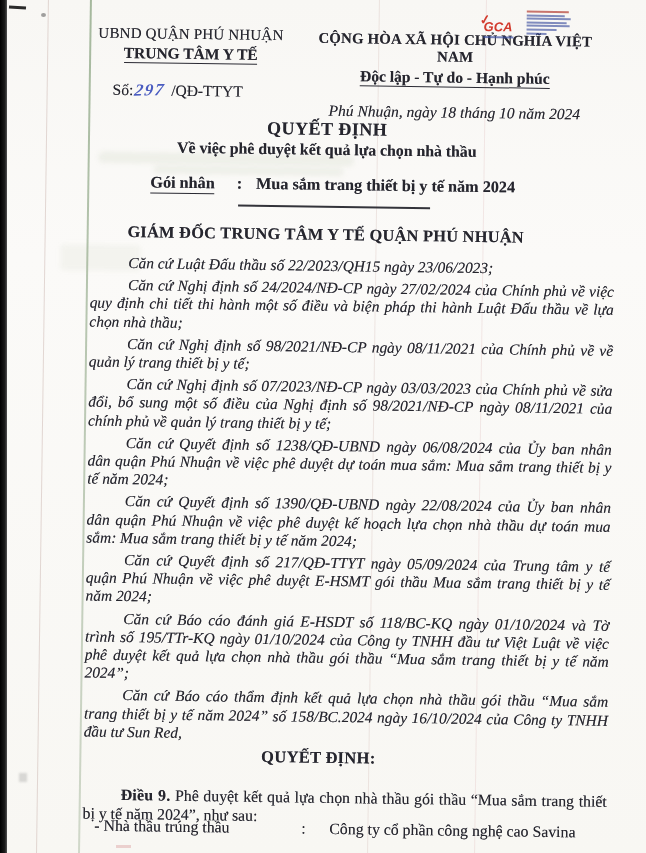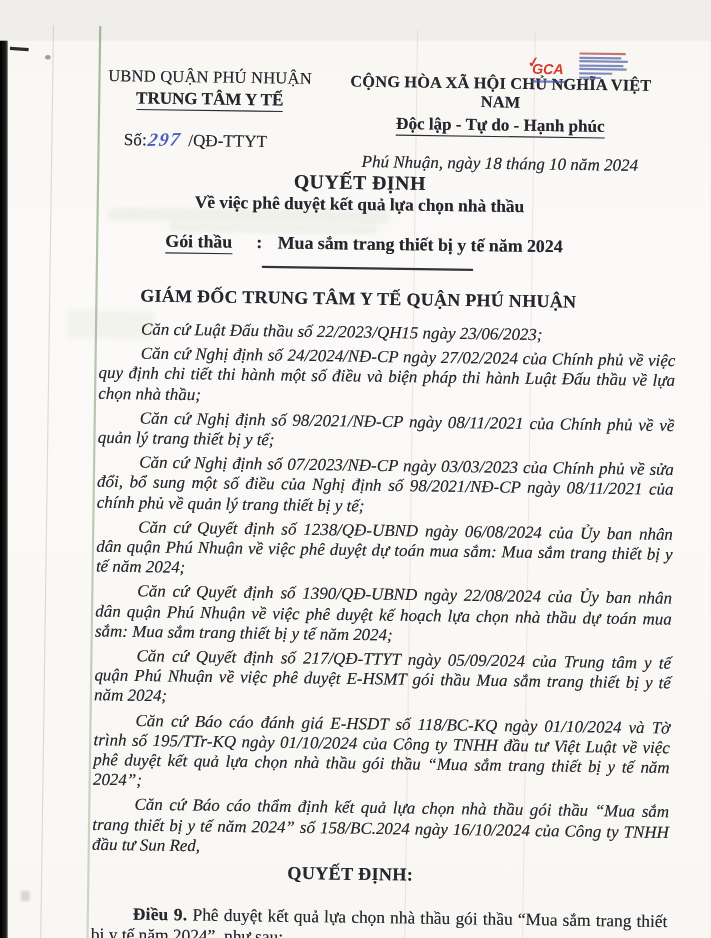--- a/index.html
+++ b/index.html
@@ -1,21 +1,21 @@
 <!DOCTYPE html>
 <html><head>
 <meta charset="utf-8">
 <style>
   html,body{margin:0;padding:0;}
   body{
     width:646px;height:853px;overflow:hidden;position:relative;
     background:#efeeeb;
     font-family:"Liberation Serif","DejaVu Serif",serif;
   }
-  .scan-root{position:absolute;inset:0;background:linear-gradient(180deg,#f8f7f4,#fbfaf8 30%,#f8f7f3);margin-top:37px;}
+  .scan-root{position:absolute;inset:0;background:linear-gradient(180deg,#f8f7f4,#fbfaf8 30%,#f8f7f3);}
   .edge-strip{position:absolute;left:0;top:0;width:7px;height:853px;background:linear-gradient(90deg,#000,#1c1c1c 70%,#555);}
   .speck{position:absolute;}
   .speck1{left:9px;top:6px;width:17px;height:3px;background:#2b2b2b;transform:rotate(4deg);}
   .speck2{left:41px;top:13px;width:5px;height:4px;background:rgba(70,70,70,.5);border-radius:50%;}
   .speck3{left:19px;top:773px;width:8px;height:9px;background:rgba(120,120,120,.25);filter:blur(1px);}
   .speck4{left:116px;top:845px;width:15px;height:3px;background:rgba(215,150,150,.4);filter:blur(.5px);}
 
   .page{position:absolute;left:0;top:0;width:646px;height:853px;
     transform:rotate(0.8deg);transform-origin:52% 50%;color:#26262e;}
   .vline{position:absolute;top:-10px;bottom:-10px;}
@@ -134,21 +134,21 @@
         <div class="sline" style="width:40px"></div>
         <div class="sline" style="width:43px"></div>
         <div class="sline" style="width:30px"></div>
         <div class="sline" style="width:20px"></div>
       </div>
     </div>
 
     <div class="title-main txt">QUYẾT ĐỊNH</div>
     <div class="title-sub txt">Về việc phê duyệt kết quả lựa chọn nhà thầu</div>
     <div class="package-row txt">
-      <span class="package-label">Gói thầu</span><span class="package-colon">:</span><span>Mua sắm trang thiết bị y tế năm 2024</span>
+      <span class="package-label">Gói nhân</span><span class="package-colon">:</span><span>Mua sắm trang thiết bị y tế năm 2024</span>
     </div>
     <div class="package-underline"></div>
     <div class="issuer txt">GIÁM ĐỐC TRUNG TÂM Y TẾ QUẬN PHÚ NHUẬN</div>
 
     <div class="basis txt">
       <p>Căn cứ Luật Đấu thầu số 22/2023/QH15 ngày 23/06/2023;</p>
       <p>Căn cứ Nghị định số 24/2024/NĐ-CP ngày 27/02/2024 của Chính phủ về việc quy định chi tiết thi hành một số điều và biện pháp thi hành Luật Đấu thầu về lựa chọn nhà thầu;</p>
       <p>Căn cứ Nghị định số 98/2021/NĐ-CP ngày 08/11/2021 của Chính phủ về về quản lý trang thiết bị y tế;</p>
       <p>Căn cứ Nghị định số 07/2023/NĐ-CP ngày 03/03/2023 của Chính phủ về sửa đổi, bổ sung một số điều của Nghị định số  98/2021/NĐ-CP ngày 08/11/2021 của chính phủ về quản lý trang thiết bị y tế;</p>
       <p>Căn cứ Quyết định số 1238/QĐ-UBND ngày 06/08/2024 của Ủy ban nhân dân quận Phú Nhuận về việc phê duyệt dự toán mua sắm: Mua sắm trang thiết bị y tế năm 2024;</p>

